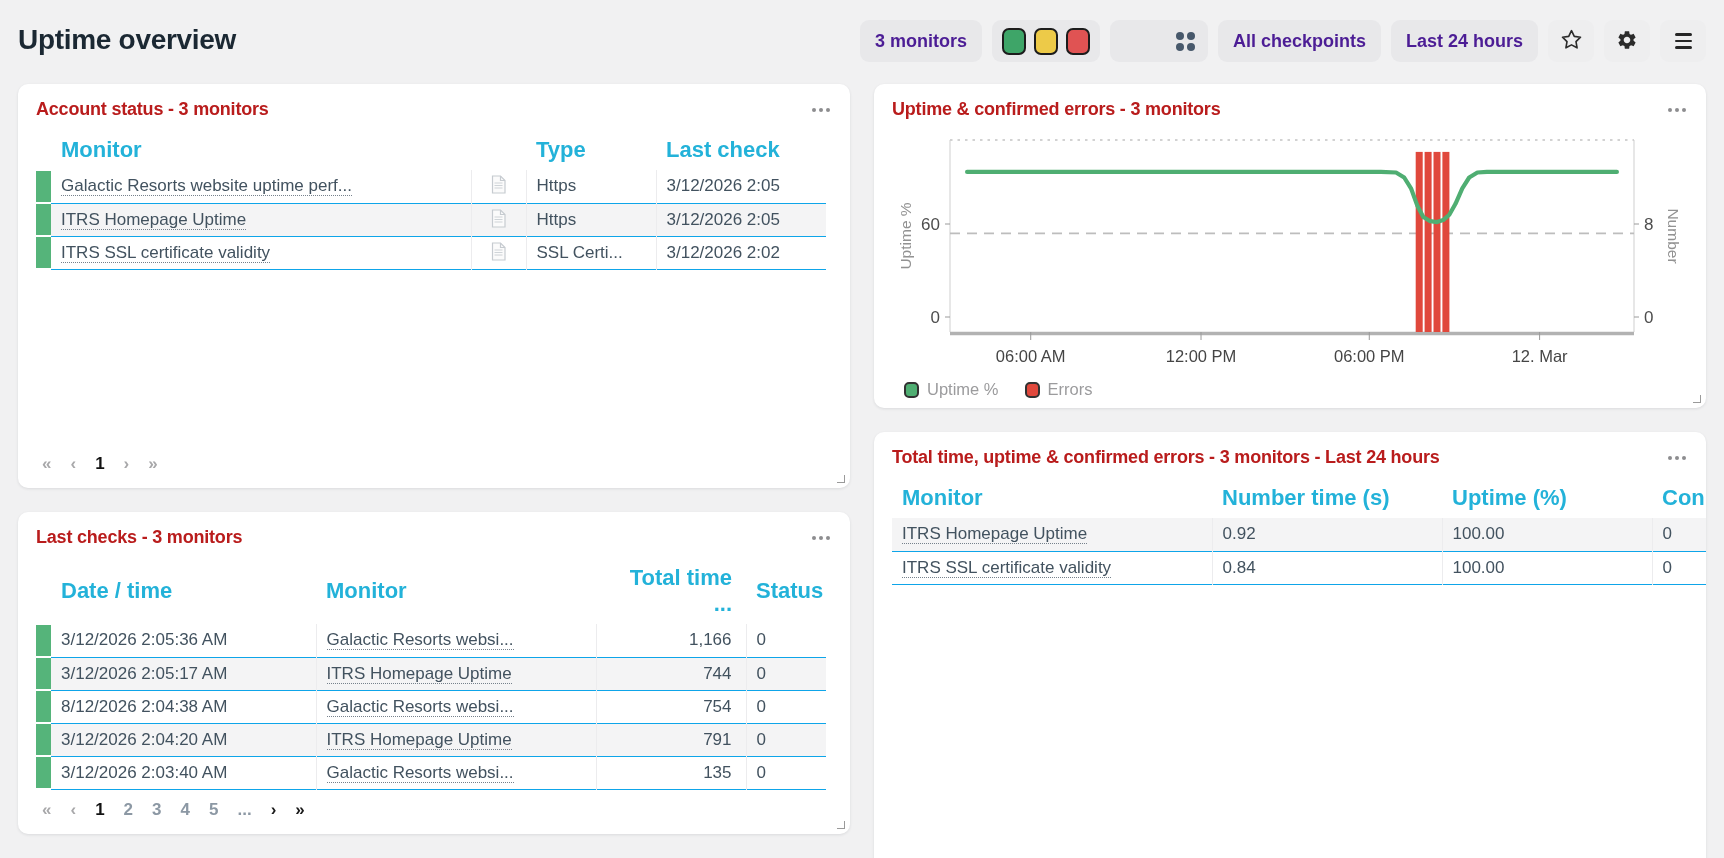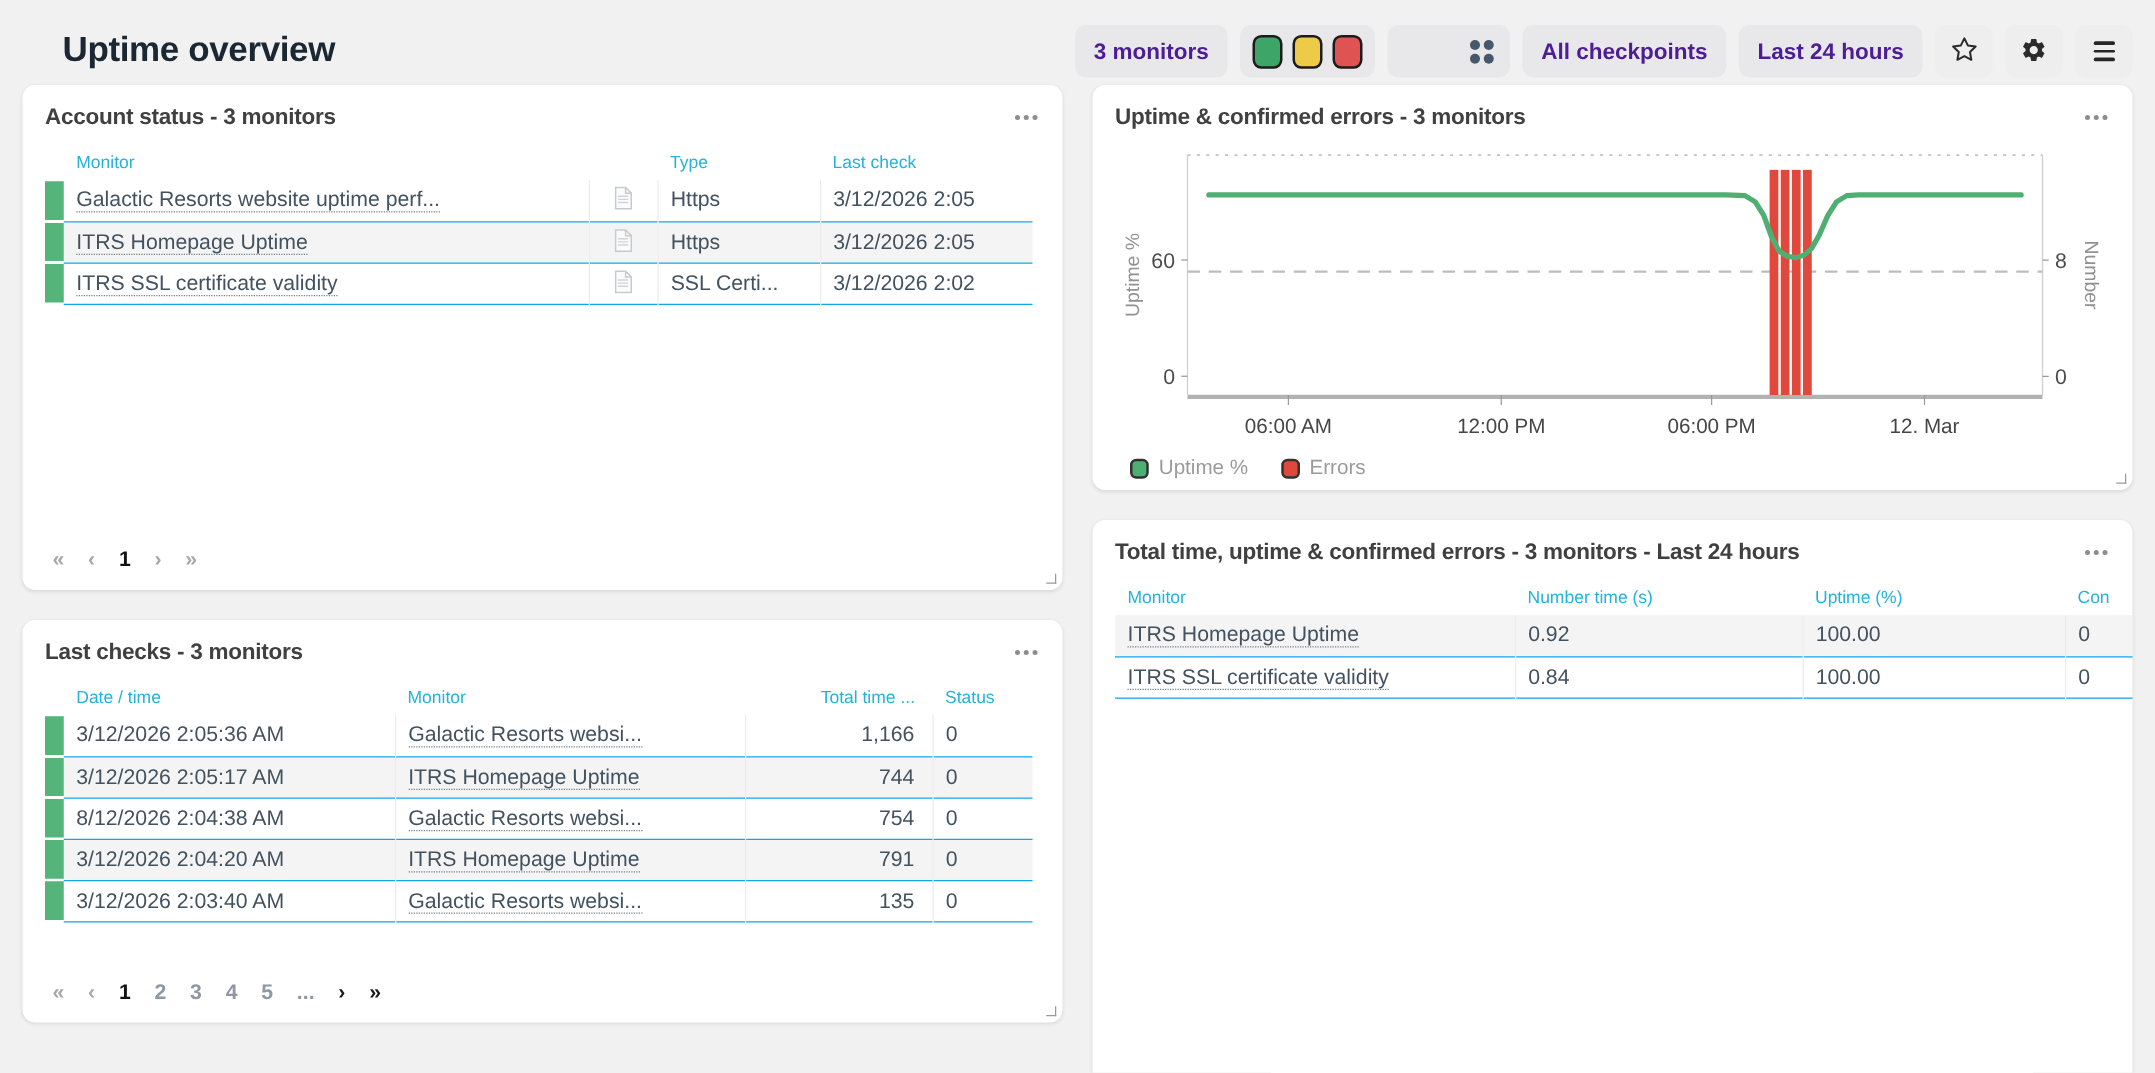--- a/index.html
+++ b/index.html
@@ -2,21 +2,21 @@
 <html><head>
 <meta charset="utf-8">
 <style>
   * { box-sizing: border-box; margin: 0; padding: 0; }
   html,body { width:1724px; height:858px; overflow:hidden; }
   body {
     font-family: "Liberation Sans", "DejaVu Sans", sans-serif;
     background:#f1f1f2; color:#3f4f5d;
   }
   
-  .header { display:flex; justify-content:space-between; align-items:flex-start; padding:20px 18px 0 18px; height:68px;margin-left:32px; }
+  .header { display:flex; justify-content:space-between; align-items:flex-start; padding:20px 18px 0 18px; height:84px; }
   .page-title { font-size:28px; font-weight:800; color:#1b2833; letter-spacing:-.3px; padding-top:4px; }
   .toolbar { display:flex; gap:10px; align-items:center; }
   .tb-btn {
     border:none; cursor:pointer; background:#e8e8ea; color:#4c1d95;
     font:600 18px "Liberation Sans", sans-serif; height:42px; padding:0 15px;
     border-radius:9px; display:flex; align-items:center; gap:8px;
   }
   .chips { padding:0 10px; gap:8px; }
   .chip { width:24px; height:27px; border-radius:7px; border:2px solid #1c1c1c; display:inline-block; }
   .grid-btn { width:98px; justify-content:flex-end; padding-right:13px; }
@@ -29,28 +29,28 @@
   .hamb { display:flex; flex-direction:column; gap:4px; }
   .hamb span { width:17px; height:2.6px; background:#262626; border-radius:2px; }
   
   .content { display:flex; gap:24px; padding:0 18px; }
   .col { display:flex; flex-direction:column; gap:24px; flex:1; min-width:0; }
   .panel {
     background:#fff; border-radius:10px; position:relative; overflow:hidden;
     box-shadow:0 1px 3px rgba(20,30,40,.10); padding:15px 18px;
   }
   .panel-head { display:flex; justify-content:space-between; align-items:center; margin-bottom:12px; }
-  .panel-title { font-size:18px; font-weight:800; color:#404040; letter-spacing:-.2px; }
+  .panel-title { font-size:18px; font-weight:800; color:#b91c1c; letter-spacing:-.2px; }
   .menu-dots { display:flex; gap:3px; padding:6px 2px; cursor:pointer; }
   .menu-dots i { width:4px; height:4px; border-radius:50%; background:#8d8d8f; }
   .resize-corner { position:absolute; right:5px; bottom:5px; width:8px; height:8px;
     border-right:1.6px solid #9a9a9a; border-bottom:1.6px solid #9a9a9a; cursor:nwse-resize; }
   
   table { border-collapse:collapse; table-layout:fixed; font-size:17px; color:#42525f; }
-  th { color:#23b2d9; font-weight:400; text-align:left; padding:5px 10px 7px 10px; font-size:14px; }
+  th { color:#23b2d9; font-weight:700; text-align:left; padding:5px 10px 7px 10px; font-size:22px; }
   tbody tr { border-bottom:1px solid #0ea5e9; height:33px; }
   tbody tr.alt td { background:#f4f4f5; }
   td { padding:3px 10px; white-space:nowrap; overflow:hidden; }
   td.status-cell { padding:0; border-bottom:2px solid #fff; border-top:1px solid #fff; }
   td.vline { border-left:1px solid #ececee; }
   .dotted { border-bottom:1px dotted #76818c; cursor:pointer; }
   td.num { text-align:right; padding-right:14px; }
   td.icon-cell { text-align:center; padding:2px 4px 0 4px; cursor:pointer; }
   
   .pagination { position:absolute; left:24px; bottom:14px; display:flex; gap:19px; align-items:center;

